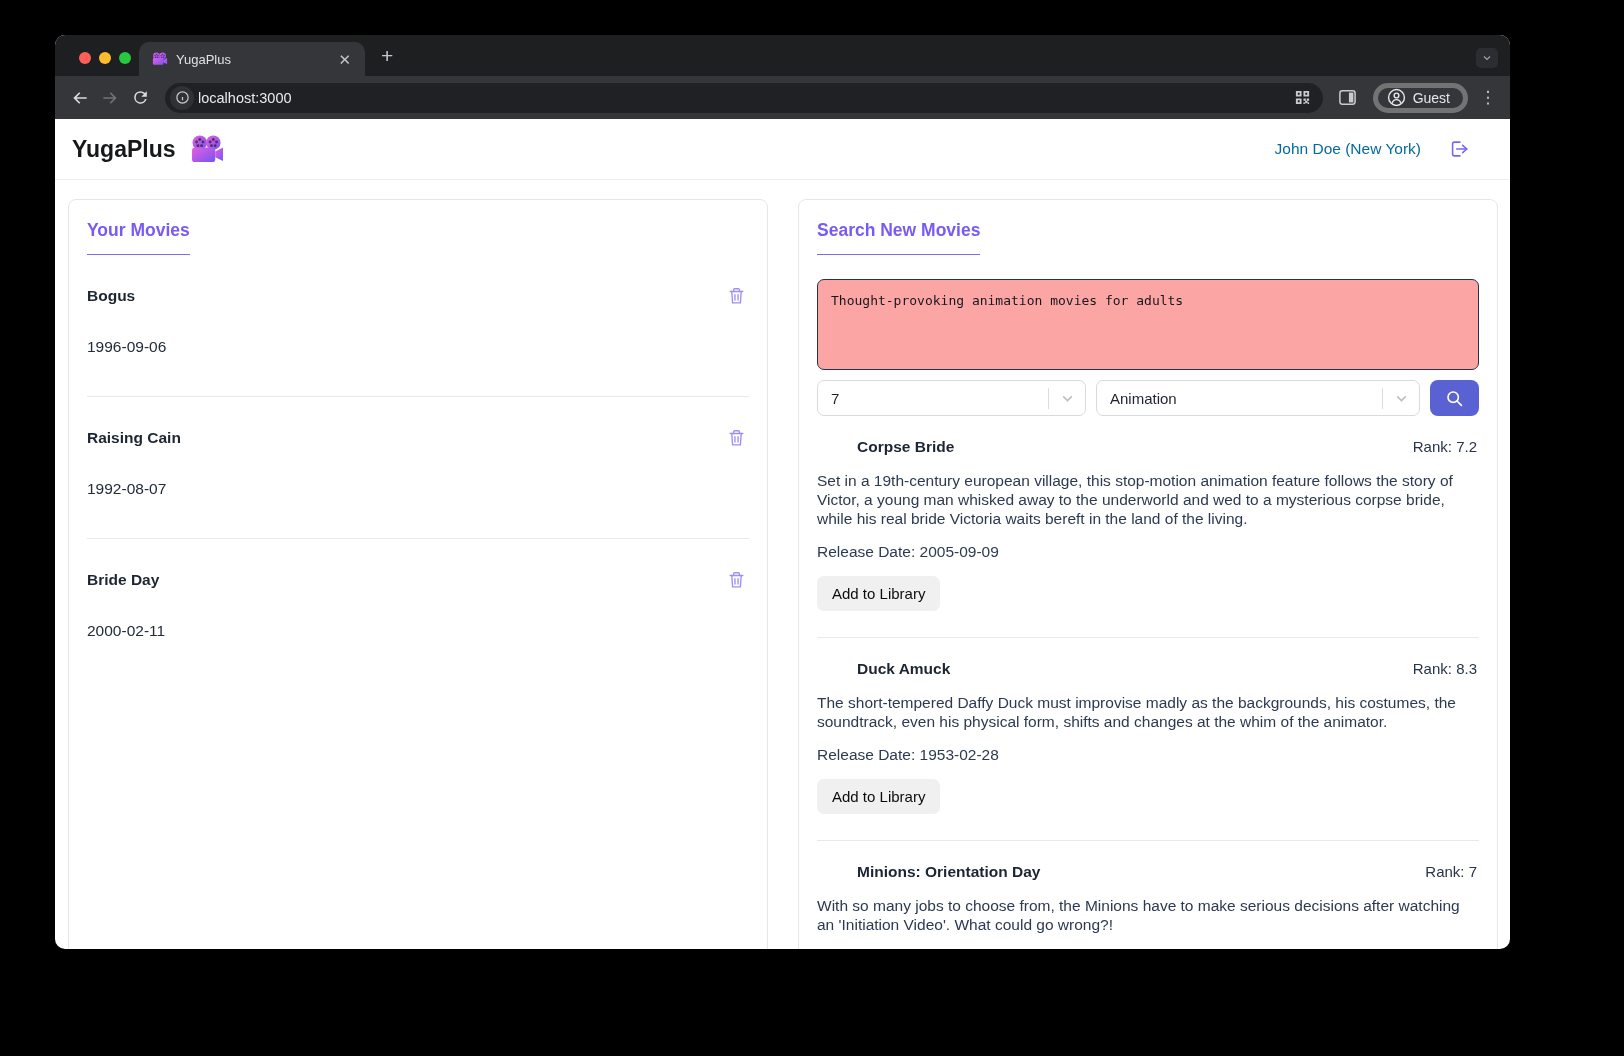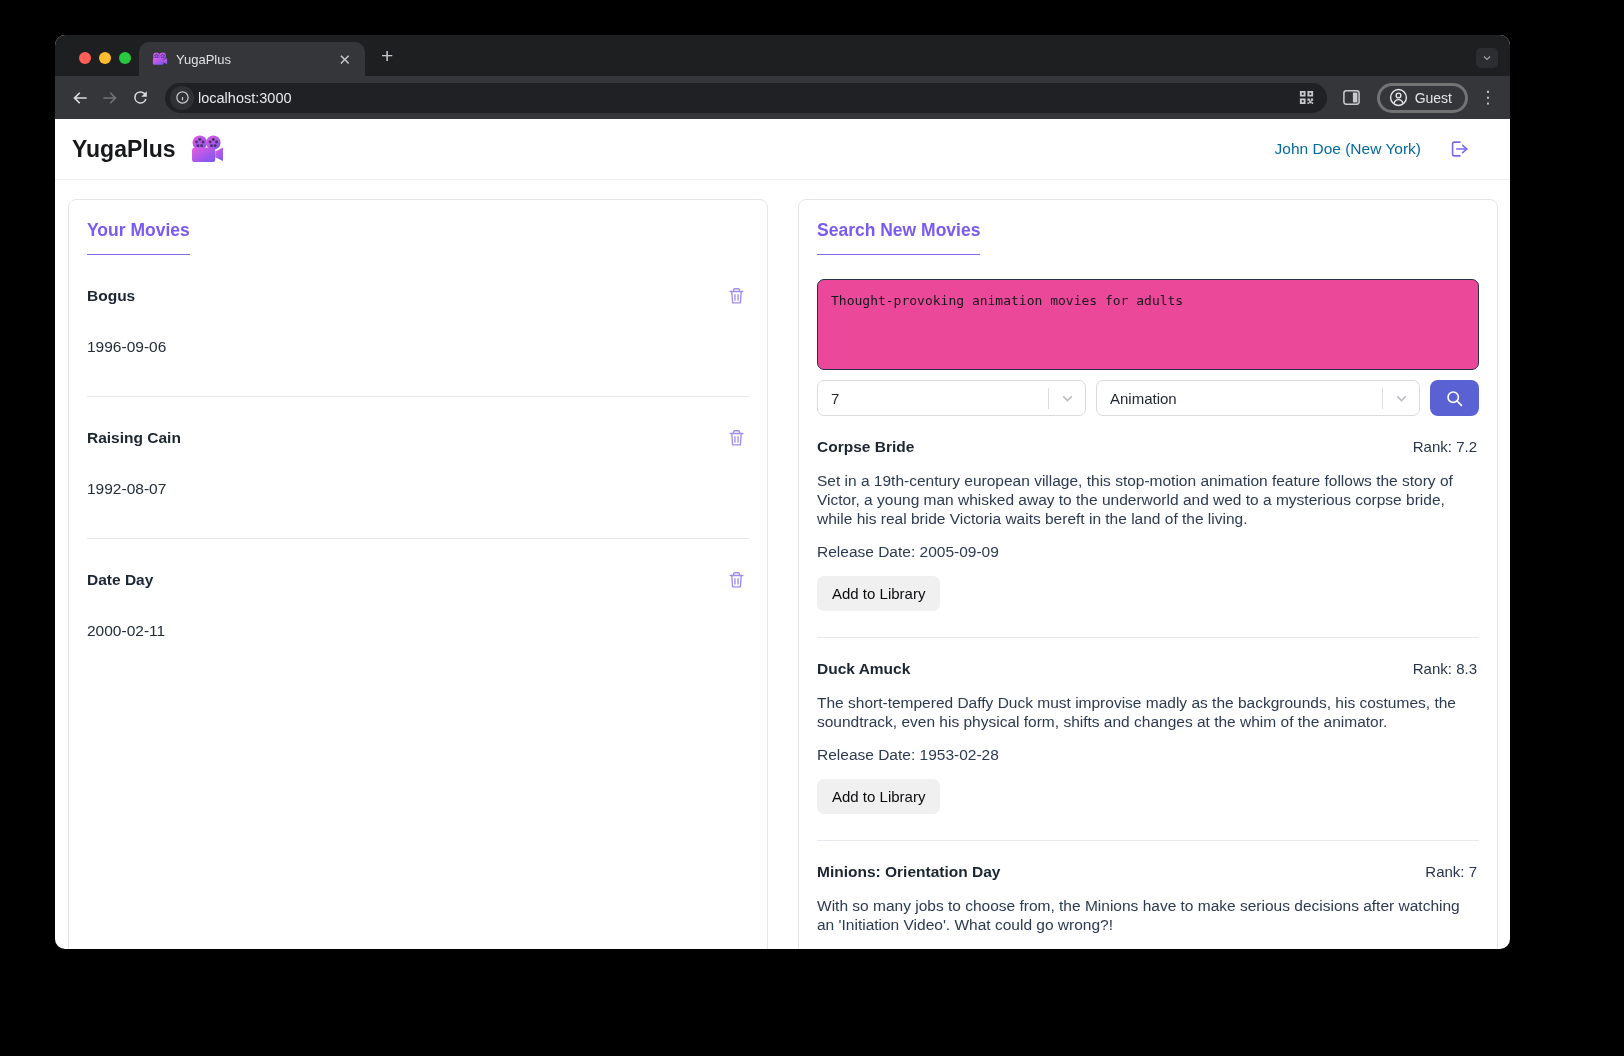--- a/index.html
+++ b/index.html
@@ -19,21 +19,21 @@
   .newtab { color:#c3c6cb; font-size:21px; font-weight:300; margin:0 0 8px 16px; }
   .tabsearch { position:absolute; right:12px; top:13px; width:22px; height:20px; border-radius:5px;
                background:#2c2d30; display:flex; align-items:center; justify-content:center; }
 
   .toolbar { height:43px; background:#35363a; display:flex; align-items:center; padding:0 12px 0 10px; }
   .navbtn { width:30px; height:30px; display:flex; align-items:center; justify-content:center; border-radius:50%; }
   .omnibox { flex:1; height:30px; background:#202124; border-radius:15px; margin:0 10px 0 10px;
              display:flex; align-items:center; padding:0 12px 0 5px; gap:4px; }
   .site-info { width:24px; height:24px; border-radius:50%; background:#303134; display:flex; align-items:center; justify-content:center; }
   .url { color:#e8eaed; font-size:14.5px; flex:1; }
-  .chip { height:30px; border:3px solid #737373; border-radius:15px; display:flex; align-items:center;
+  .chip { height:30px; border:5px solid #737373; border-radius:15px; display:flex; align-items:center;
           gap:7px; padding:0 13px 0 9px; color:#e3e5e8; font-size:14px; margin:0 10px; }
   .kebab { color:#c7cace; font-size:17px; letter-spacing:0; width:20px; text-align:center; }
 
   
   .appheader { height:61px; background:#fff; border-bottom:1px solid #ededf3;
                display:flex; align-items:center; padding:0 40px 0 17px; }
   .brand { font-size:23px; font-weight:bold; color:#17181a; }
   .cam { margin-left:14px; display:flex; }
   .hspacer { flex:1; }
   .user { color:#0369a1; font-size:15.5px; }
@@ -48,34 +48,34 @@
   .movie-item { padding:30px 2px 40px 0; border-bottom:1px solid #e8e9ee; }
   .movie-item.last { border-bottom:none; }
   .movie-head { display:flex; justify-content:space-between; align-items:center; }
   .movie-title { font-size:15.5px; font-weight:bold; color:#1c2633; }
   .movie-date { margin-top:31px; font-size:15.5px; color:#222c3a; }
   .trash-btn { display:flex; padding:1px; }
 
   
   .query-box { display:block; width:100%; height:91px; margin-top:24px; border:1.5px solid #28324a; border-radius:7px;
                padding:11px 13px; font-family:"DejaVu Sans Mono",monospace; font-size:13px; color:#16181d;
-               resize:none; outline:none; line-height:1.5; background:#ec4899; }
+               resize:none; outline:none; line-height:1.5; background:#fca5a5; }
   .controls { display:flex; gap:10px; margin-top:10px; }
   .select { height:36px; border:1px solid #d9dade; border-radius:7px; display:flex; align-items:center;
             font-size:15px; color:#1f2430; padding-left:13px; background:#fff; }
   .select-rank { width:269px; }
   .select-genre { flex:1; }
   .sel-sep { width:1px; height:21px; background:#dcdde1; margin-left:auto; }
   .sel-chev { width:36px; display:flex; align-items:center; justify-content:center; }
   .search-btn { width:49px; height:36px; background:#5a62d3; border:none; border-radius:8px;
                 display:flex; align-items:center; justify-content:center; }
 
   .result { padding:22px 2px 26px 0; border-bottom:1px solid #e8e9ee; }
   .result.last { border-bottom:none; }
-  .result-head { display:flex; justify-content:space-between; align-items:baseline; }
+  .result-head { display:flex; justify-content:space-between; align-items:baseline;margin-left:40px; }
   .result-title { font-size:15.5px; font-weight:bold; color:#1c2633; }
   .result-rank { font-size:15px; color:#28344a; }
   .result-desc { margin-top:15px; font-size:15.5px; line-height:19px; color:#2c3a52; }
   .result-release { margin-top:15px; font-size:15.5px; color:#2c3a52; }
   .add-btn { margin-top:15px; background:#f0f0f1; border:none; border-radius:7px; padding:9px 15px;
              font-size:15px; color:#0b0c0e; font-family:"Liberation Sans",sans-serif; }
 </style>
 </head>
 <body>
 
@@ -243,21 +243,21 @@
                 <line x1="8.3" y1="9.5" x2="8.3" y2="15.5"></line>
                 <line x1="11.7" y1="9.5" x2="11.7" y2="15.5"></line>
             </svg>
           </span>
         </div>
         <div class="movie-date">1992-08-07</div>
       </div>
 
       <div class="movie-item last">
         <div class="movie-head">
-          <span class="movie-title">Date Day</span>
+          <span class="movie-title">Bride Day</span>
           <span class="trash-btn">
             <svg width="19" height="20" viewBox="0 0 20 22" fill="none" stroke="#9d90f2" stroke-width="1.5" stroke-linecap="round">
               <path d="M3 6h14"></path>
                 <path d="M6.8 6V4.3A1.3 1.3 0 0 1 8.1 3h3.8a1.3 1.3 0 0 1 1.3 1.3V6"></path>
               <path d="M4.8 6l.9 12.5h8.6L15.2 6"></path>
                 <line x1="8.3" y1="9.5" x2="8.3" y2="15.5"></line>
                 <line x1="11.7" y1="9.5" x2="11.7" y2="15.5"></line>
             </svg>
           </span>
         </div>

